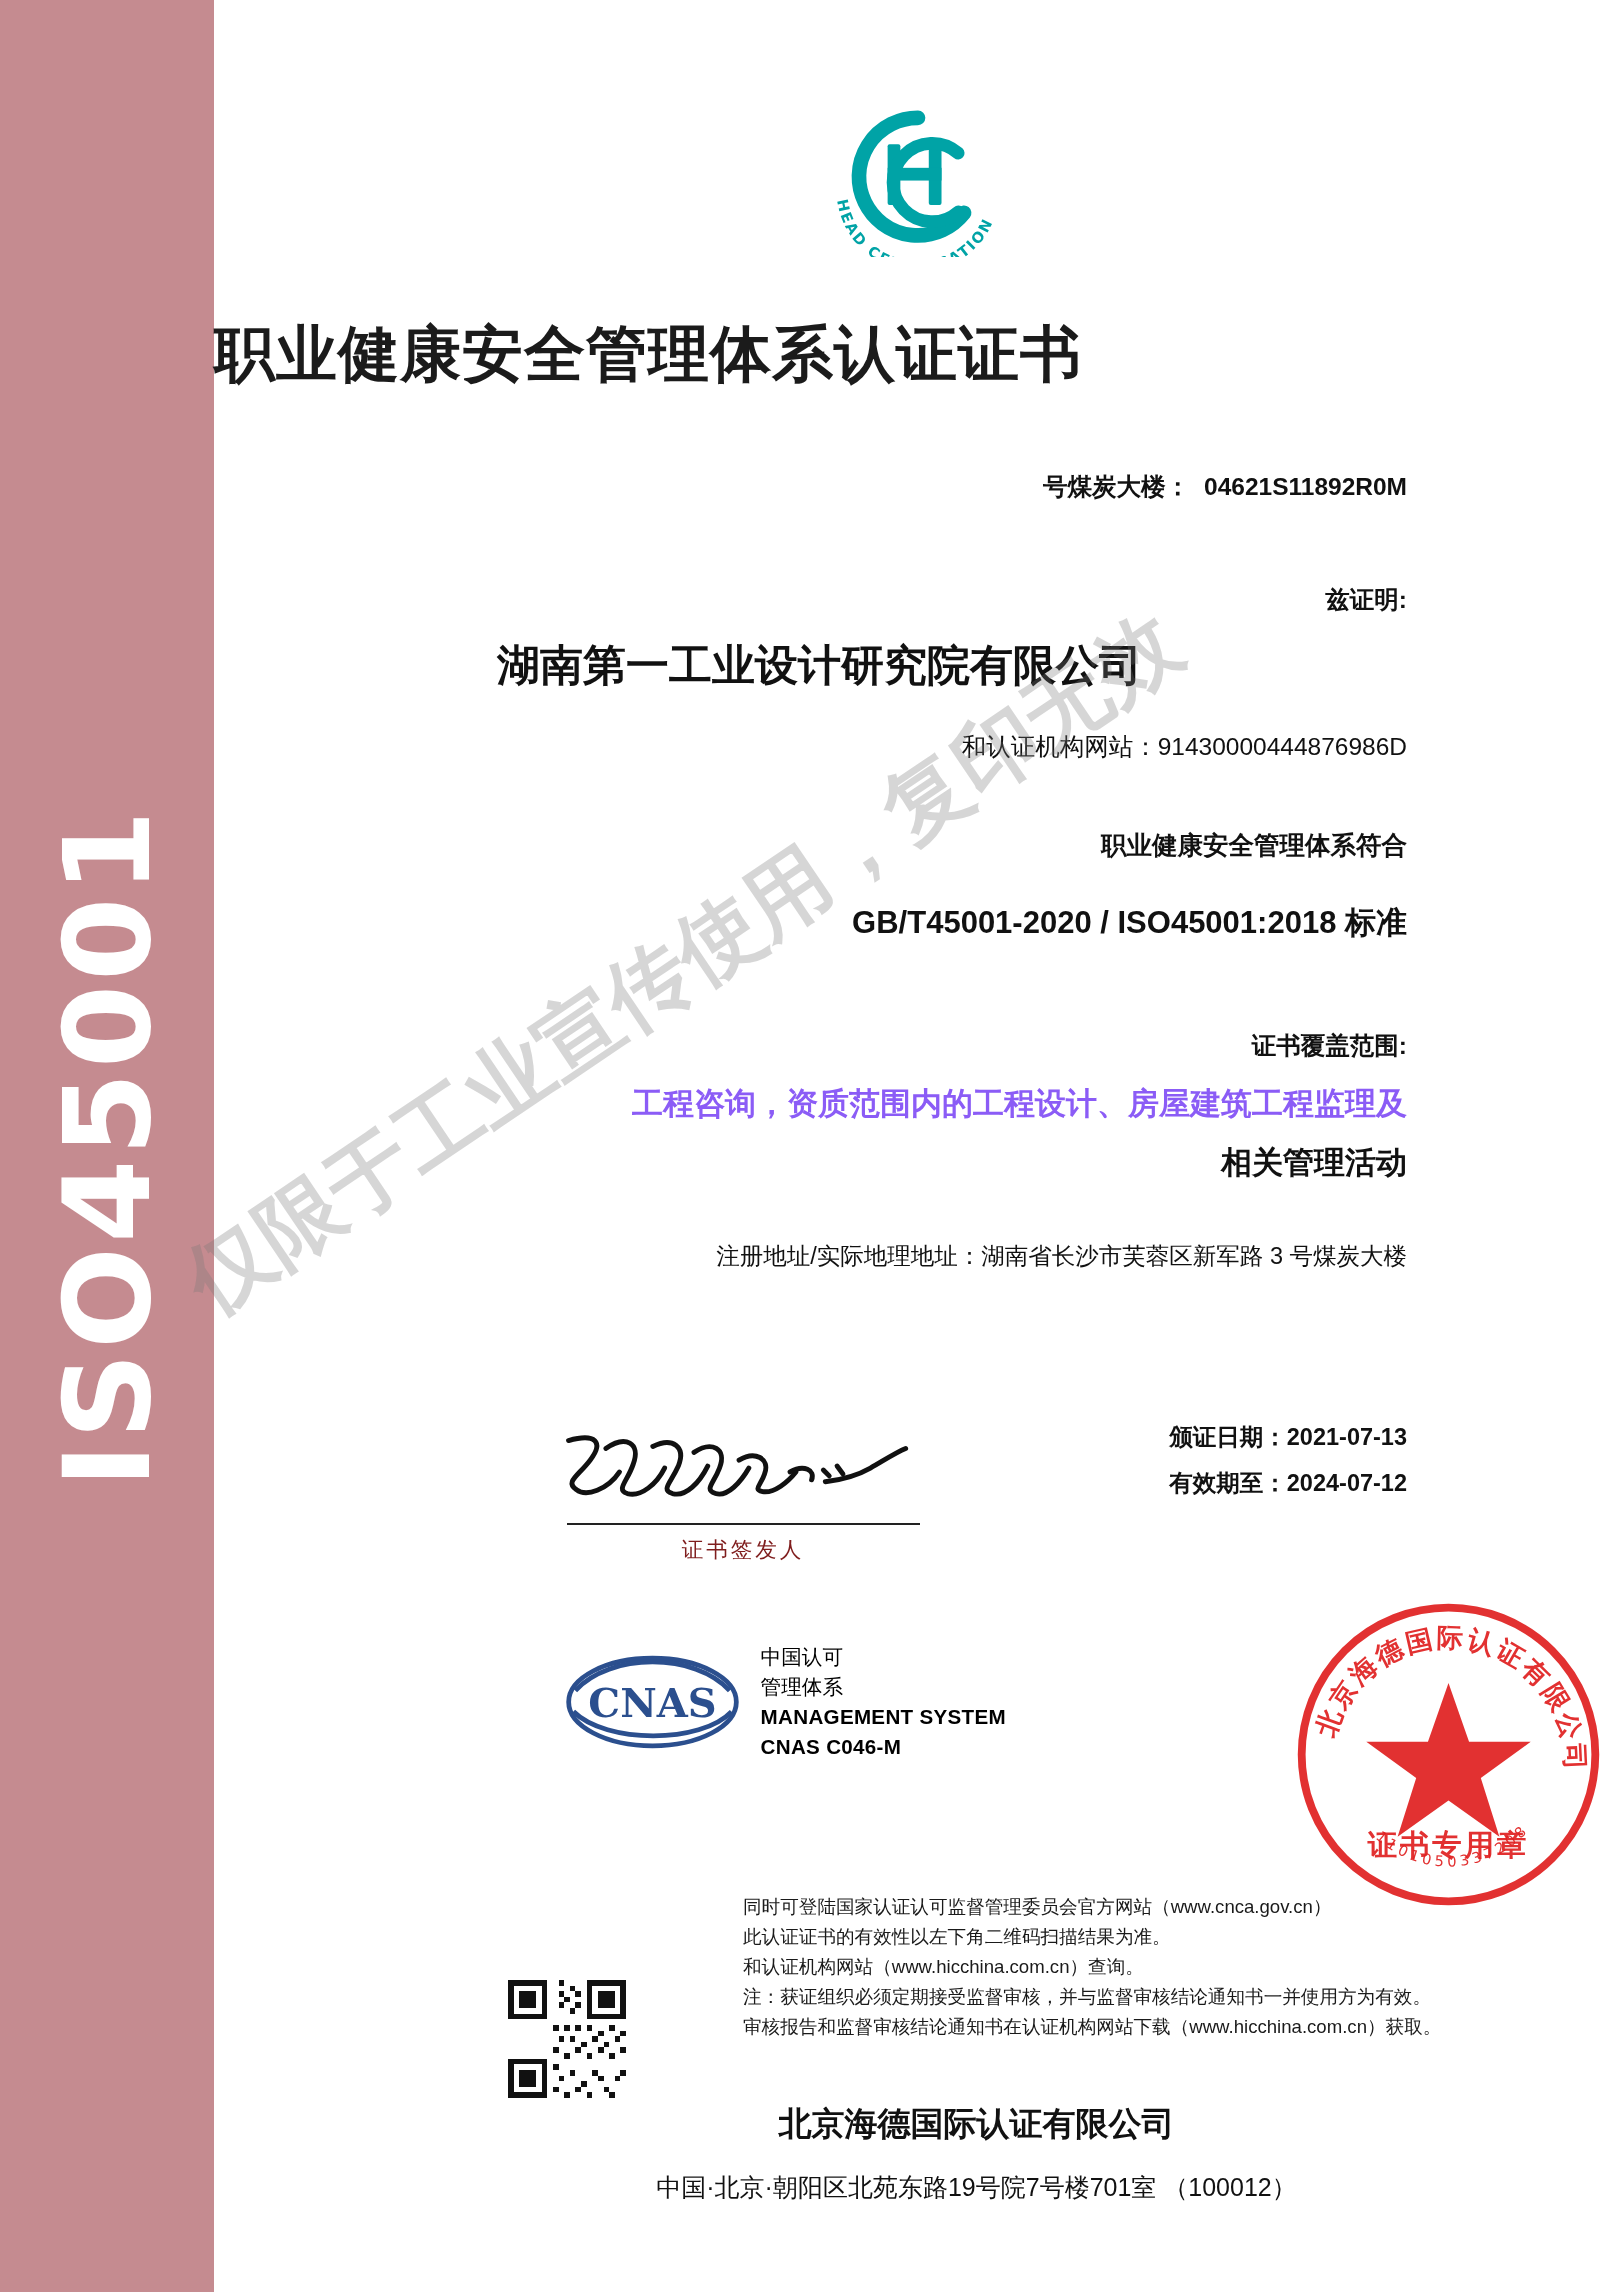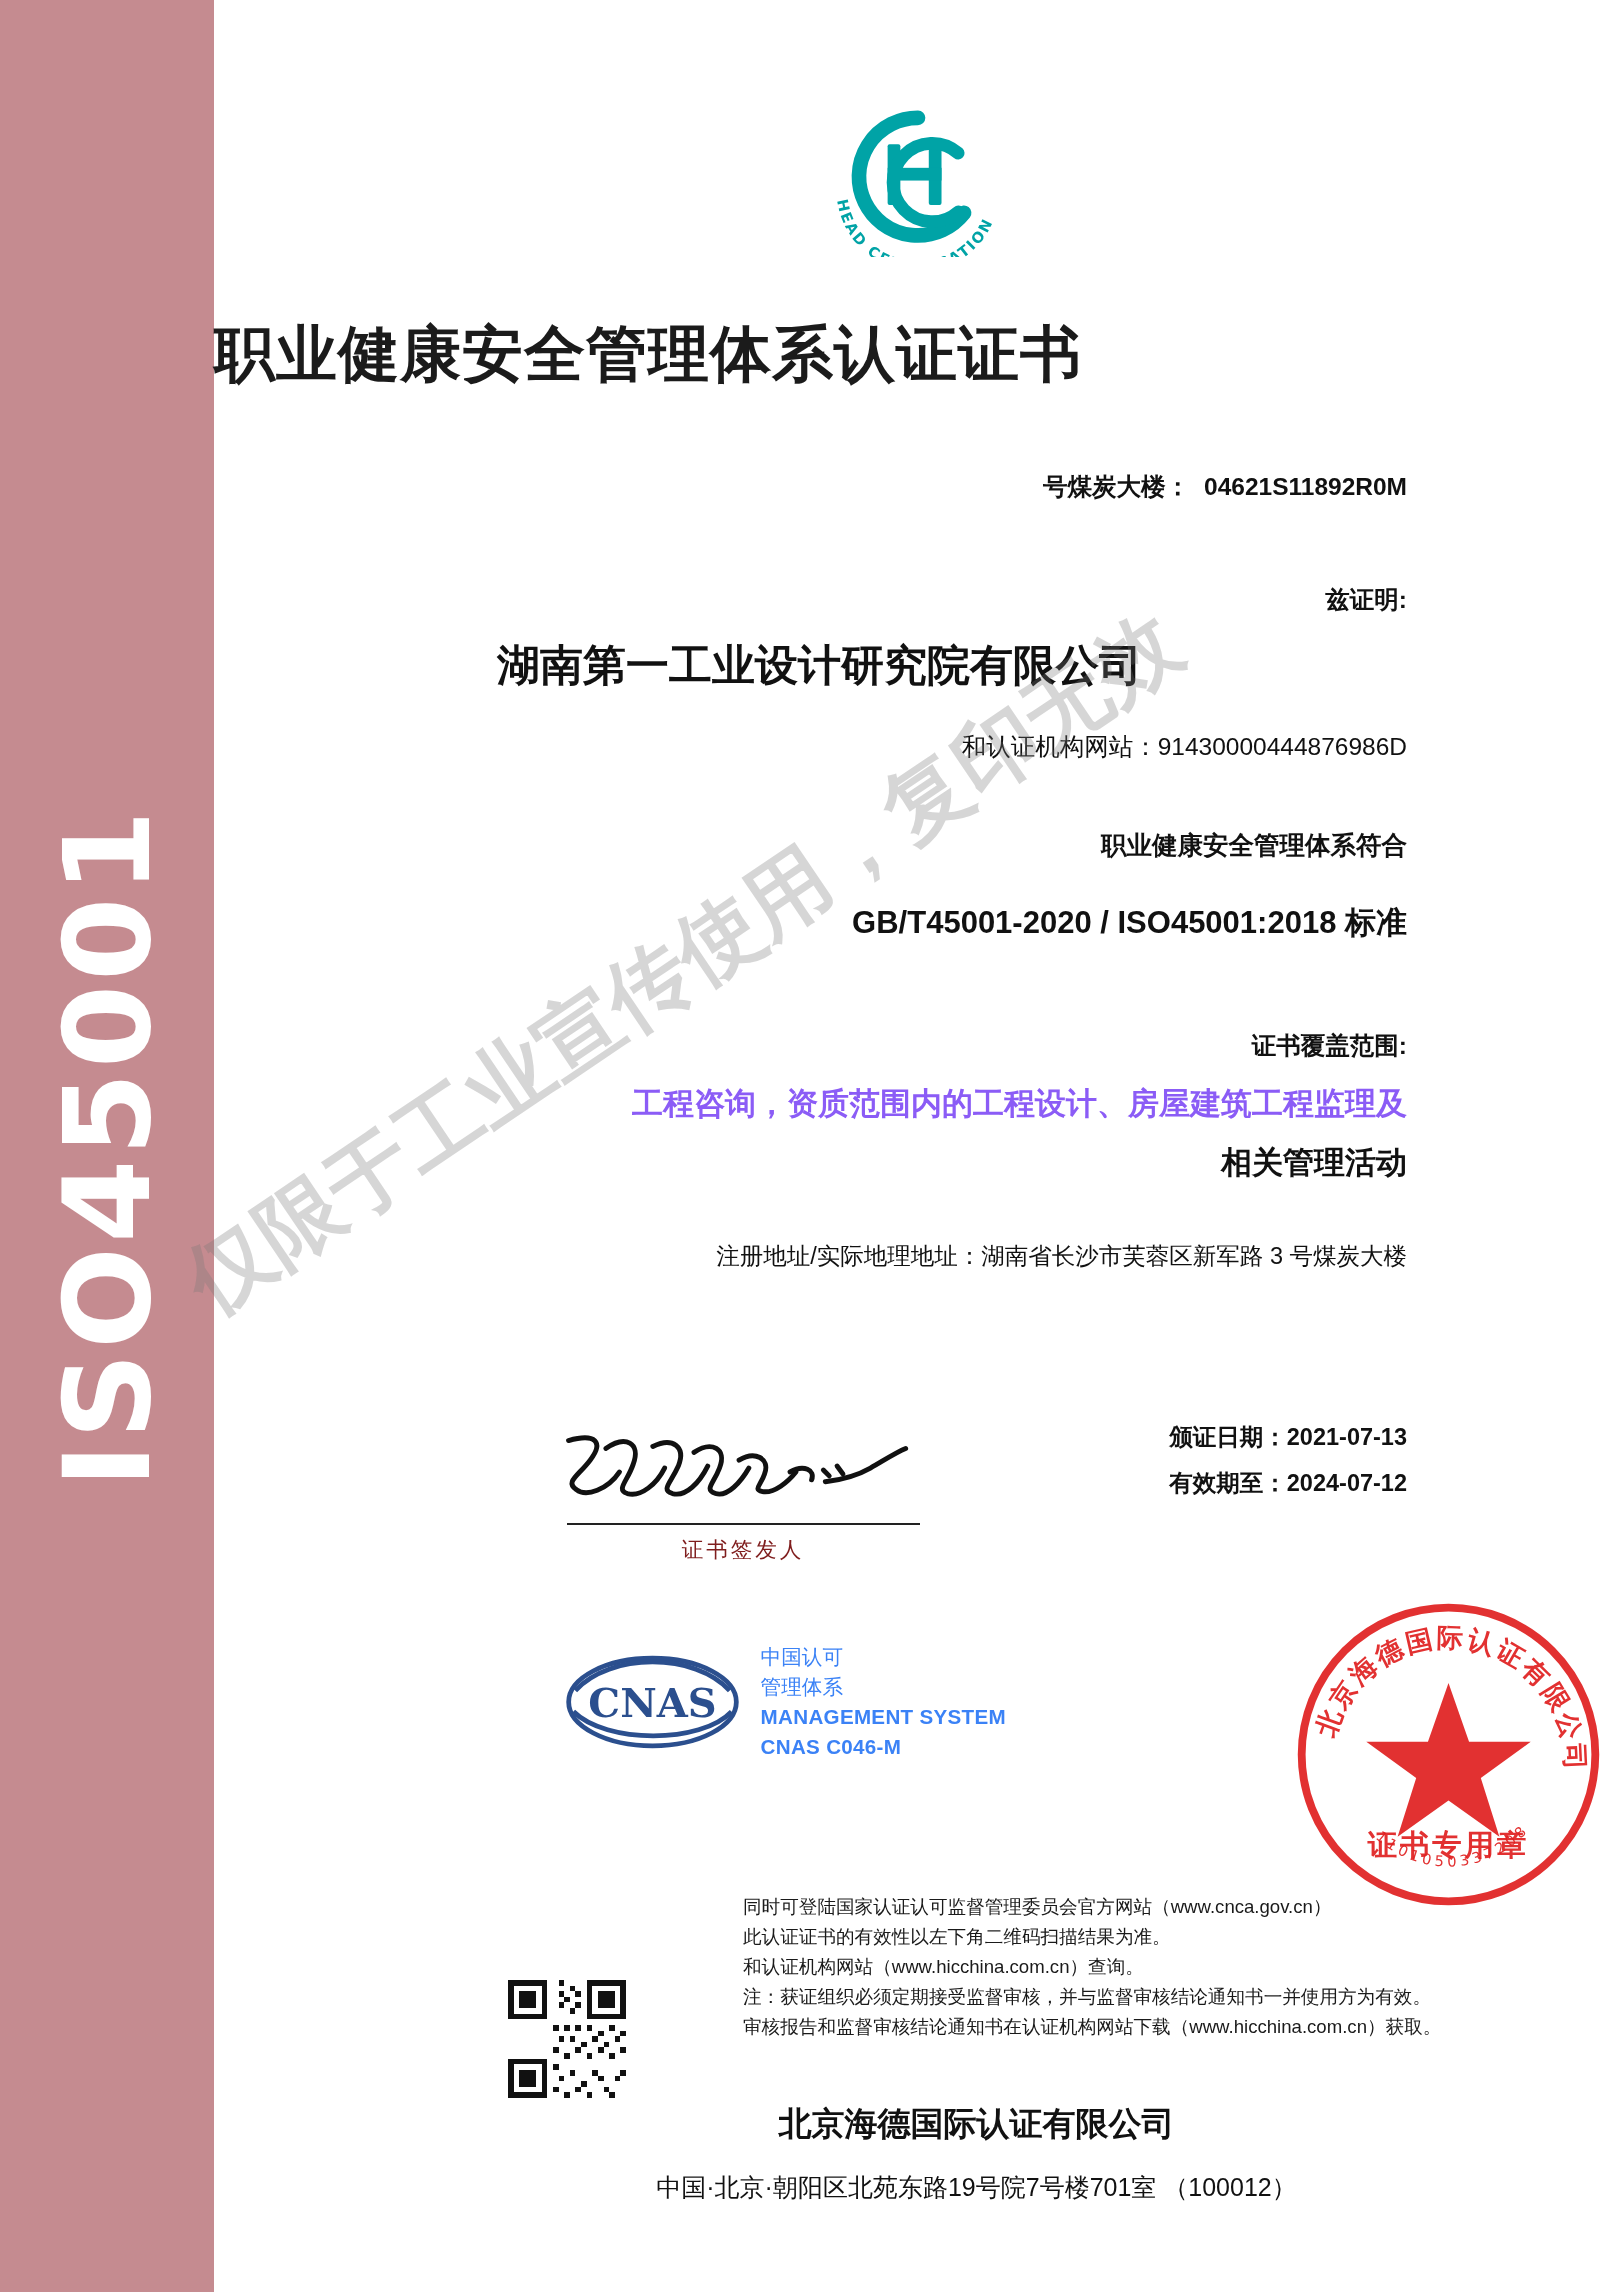--- a/index.html
+++ b/index.html
@@ -210,21 +210,21 @@
   
   .cnas-block {
     position: absolute;
     left: 348px;
     top: 1642px;
     display: flex;
     align-items: center;
     gap: 17.6px;
   }
   .cnas-logo { width: 181px; height: 116px; display:block; }
-  .cnas-text { line-height: 1.45; color: #3b82f6; }
+  .cnas-text { line-height: 1.45; color: #000000; }
   .cnas-text .l1 { font-size: 20.6px; }
   .cnas-text .l2 { font-size: 20.6px; }
   .cnas-text .l3 { font-size: 20.6px; font-weight: bold; letter-spacing: 0.3px; }
   .cnas-text .l4 { font-size: 20.6px; font-weight: bold; letter-spacing: 0.3px; }
 
   
   .seal {
     position: absolute;
     left: 1073px;
     top: 1593px;

